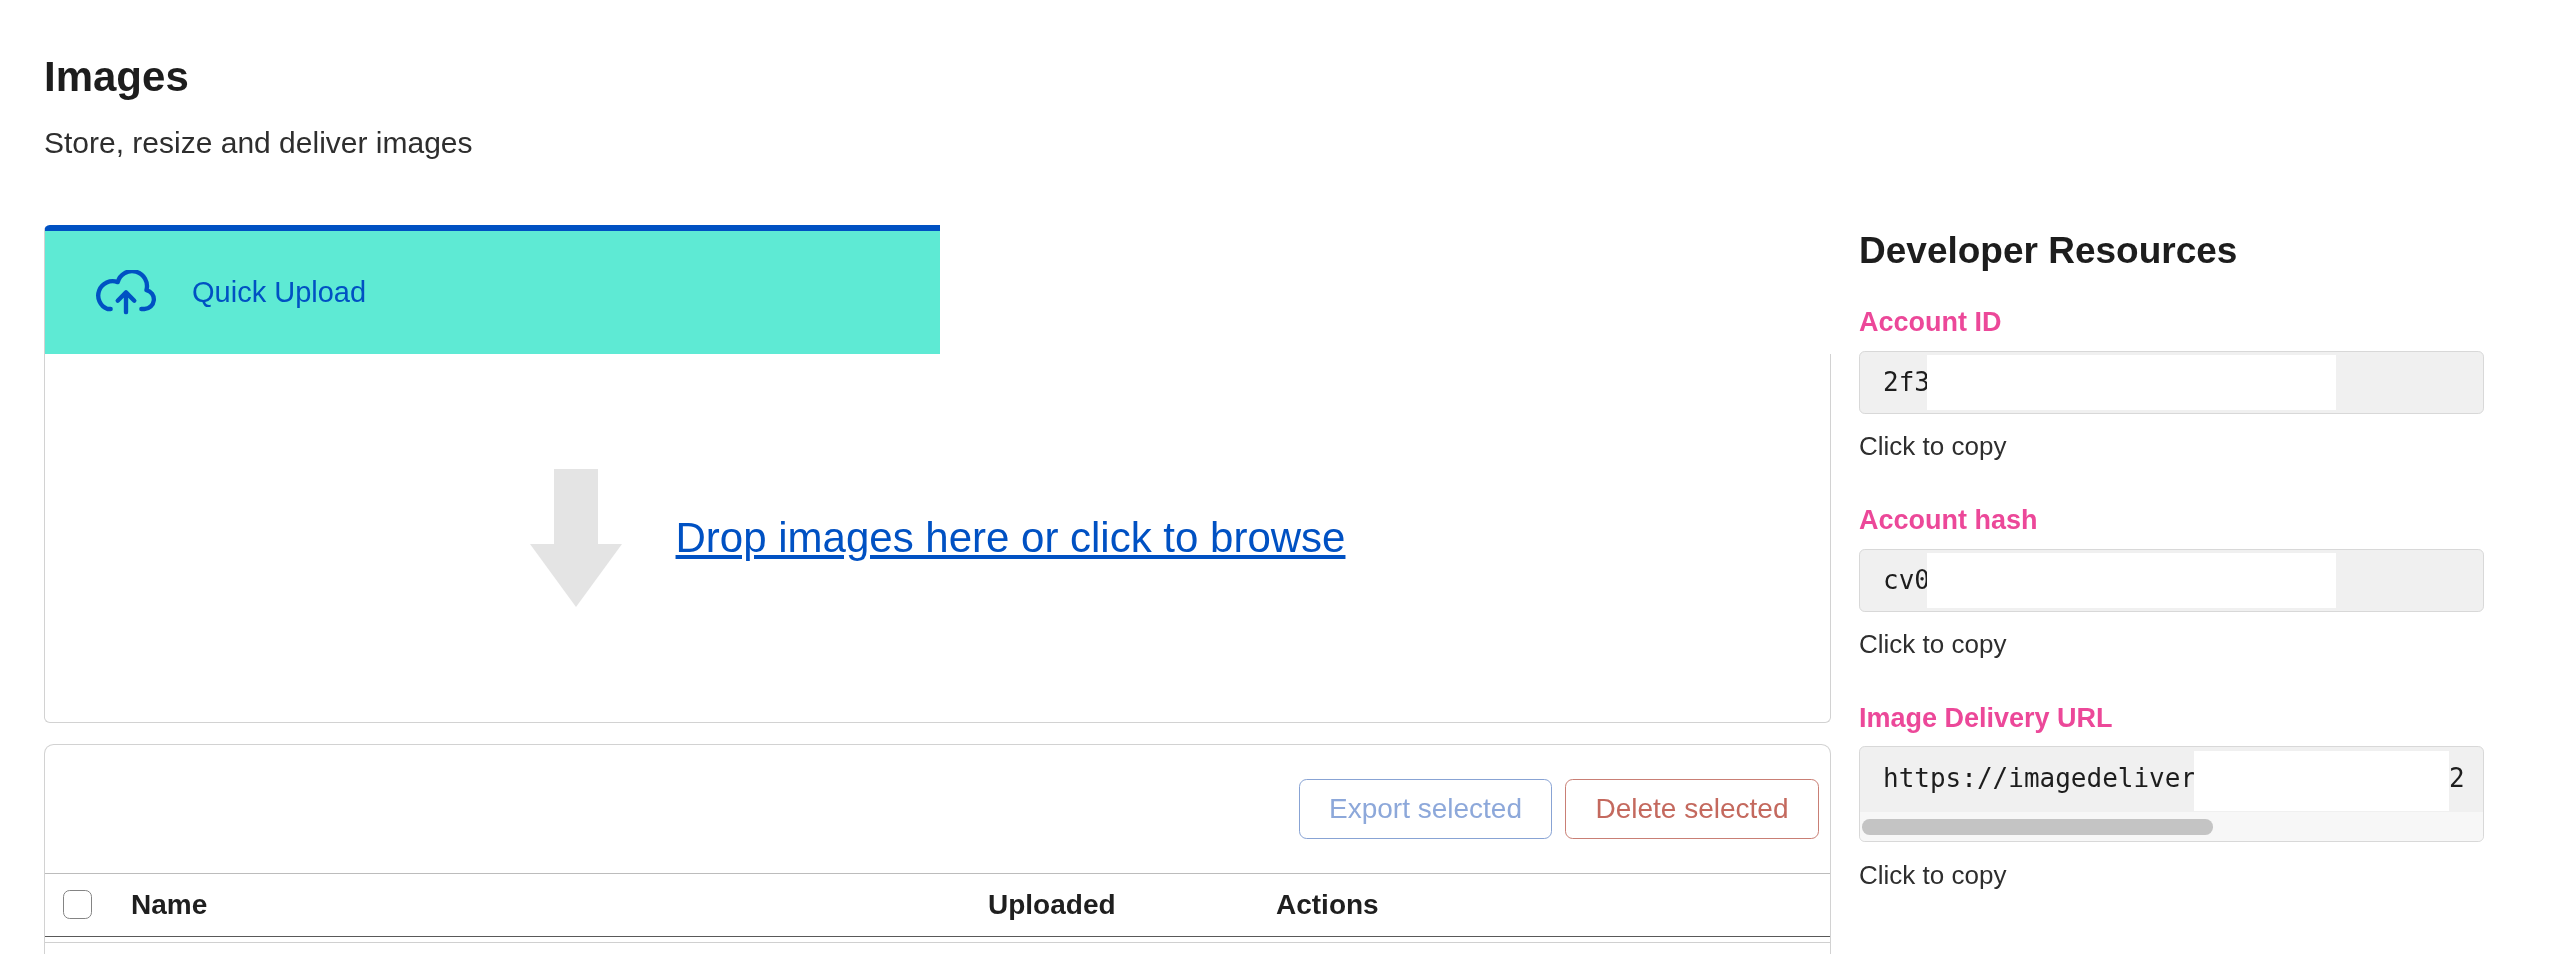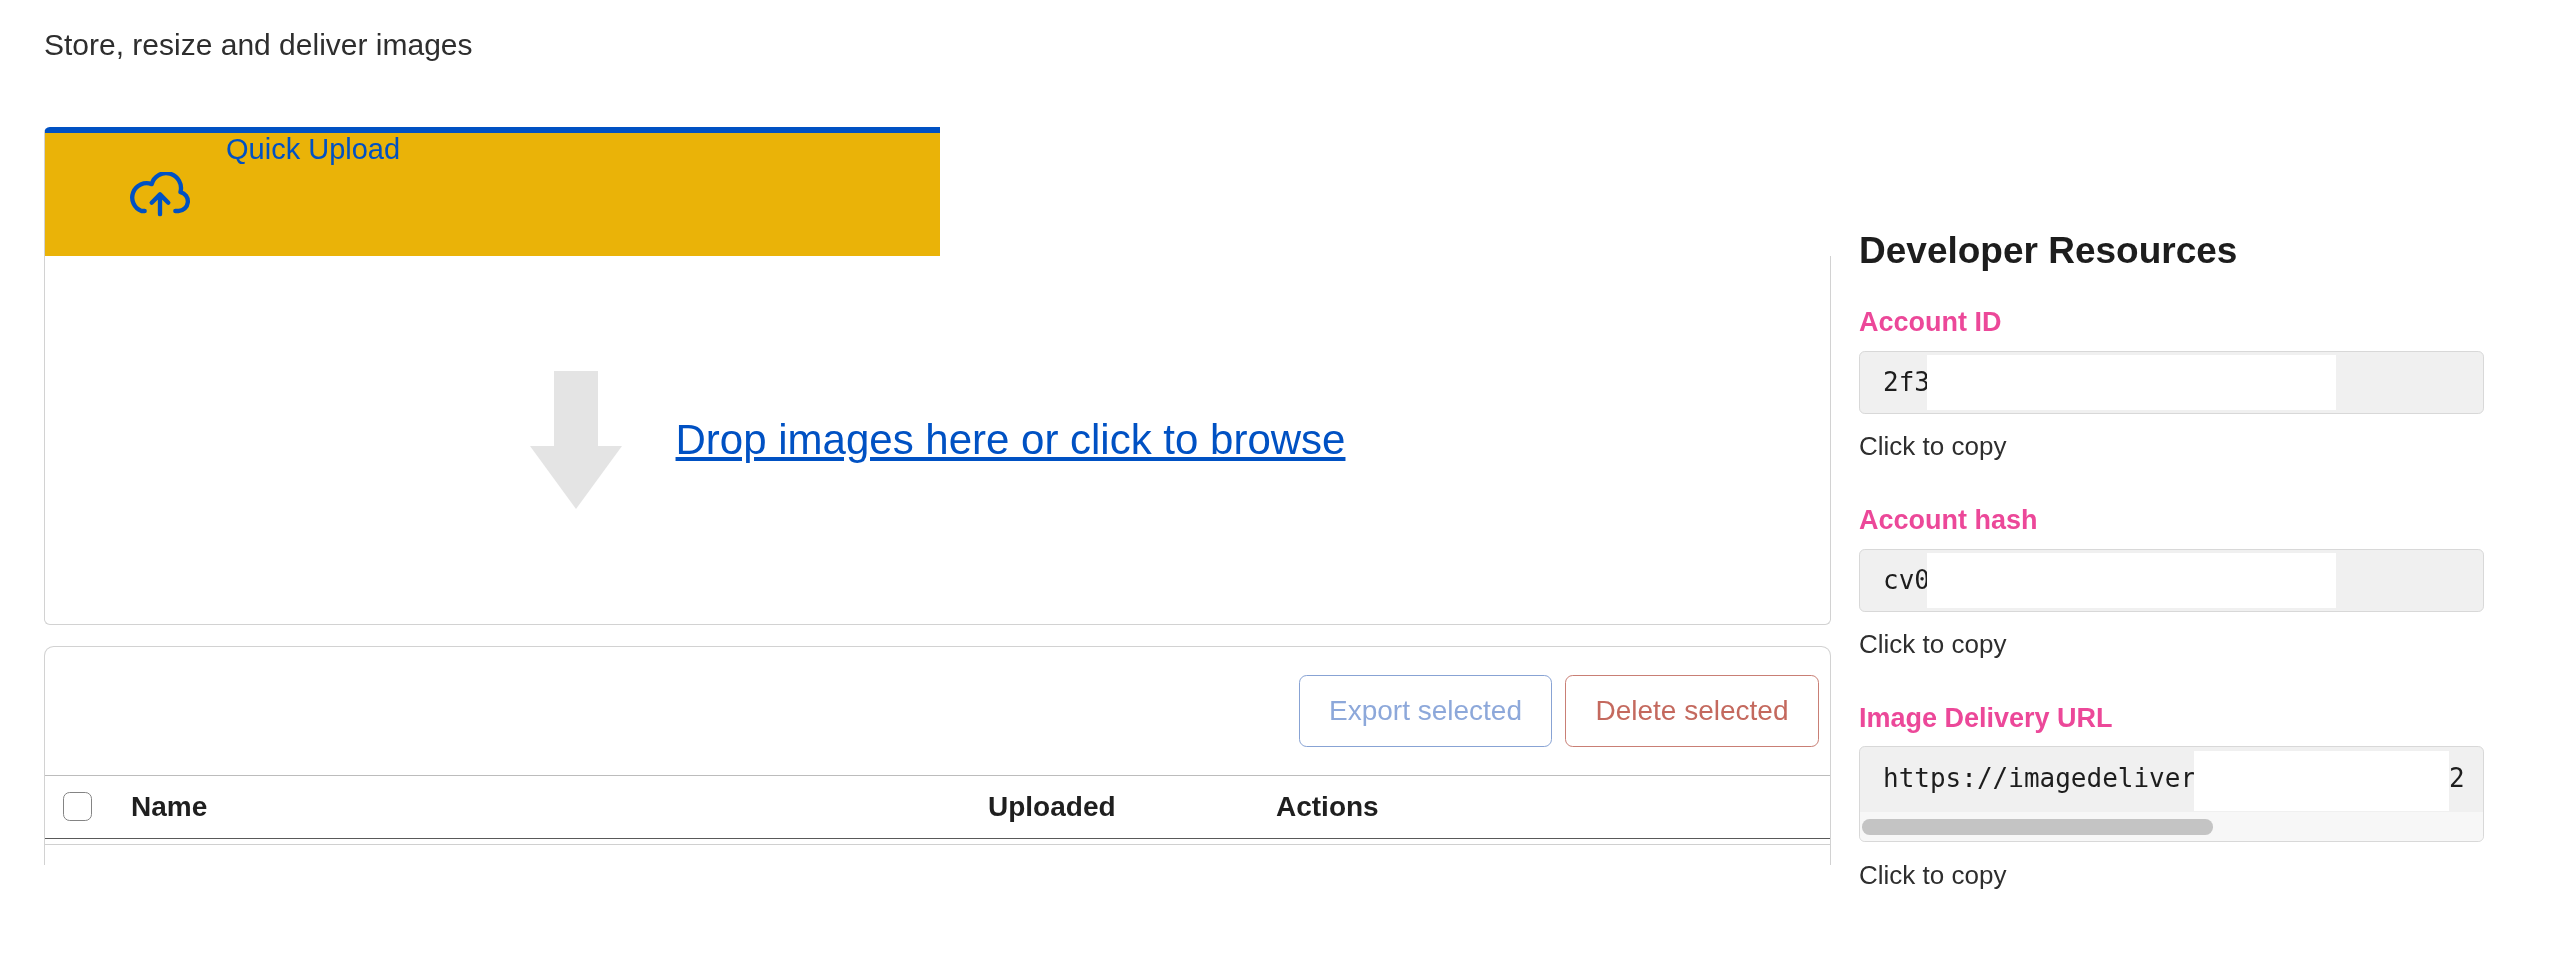--- a/index.html
+++ b/index.html
@@ -7,21 +7,21 @@
               font-family:"Liberation Sans", sans-serif; color:#1f1f1f; }
 
   
   #main { position:absolute; left:44px; top:0; width:1787px; }
   .page-title { margin-top:56px; font-size:42px; font-weight:700; color:#1d1d1d; line-height:1; }
   .page-subtitle { margin-top:27px; font-size:30px; font-weight:400; color:#2e2e2e; line-height:1.2; }
 
   
   .tabs-wrap { margin-top:64px; }
   .tabstrip { display:flex; height:129px; }
-  .tab { display:flex; padding-left:84px; background:#eab308; cursor:pointer; }
+  .tab { display:flex; align-items:center; padding-left:50px; background:#5eead4; cursor:pointer; }
   .tab-active { width:896px; border-top:6.7px solid #0051c3; border-left:1px solid #d2d2d2;
                 border-top-left-radius:5.8px; }
   .tab-inactive { width:892px; border:1px solid #d2d2d2; border-top-right-radius:9.6px; }
   .tab-label { font-size:29px; color:#0051c3; margin-left:35px; white-space:nowrap; }
   .tab-icon { display:flex; align-items:center; }
 
   .tab-panel { height:369px; border:1px solid #d2d2d2; border-top:none;
                border-bottom-left-radius:5.8px; border-bottom-right-radius:5.8px;
                display:flex; align-items:center; justify-content:center; cursor:pointer; }
   .drop-group { display:flex; align-items:center; }
@@ -29,21 +29,21 @@
   .drop-arrow .stem { width:44px; height:75px; background:#e4e4e4; }
   .drop-arrow .head { width:0; height:0; border-left:46px solid transparent;
                       border-right:46px solid transparent; border-top:63px solid #e4e4e4; }
   .drop-label { margin-left:54px; font-size:42px; color:#0051c3; white-space:nowrap;text-decoration:underline; }
 
   
   .list-card { margin-top:21px; border:1px solid #d2d2d2; border-bottom:none;
                border-top-left-radius:9.6px; border-top-right-radius:9.6px; height:219px; }
   .list-toolbar { height:128px; display:flex; align-items:center; justify-content:flex-end;
                   padding-right:11.5px; gap:13.5px; }
-  .btn { height:72px; padding:0 29px; background:#fff; border-radius:7.7px;
+  .btn { height:60px; padding:0 29px; background:#fff; border-radius:7.7px;
          font-size:28px; font-family:"Liberation Sans", sans-serif; cursor:pointer; white-space:nowrap; }
   .btn-export { border:1.9px solid #88a3d4; color:#8da8da; }
   .btn-delete { border:1.9px solid #c97f75; color:#c4695e; }
   .toolbar-divider { height:0; border-top:1.9px solid #bcbcbc; }
   .list-header { position:relative; height:62px; }
   .col-check { position:absolute; left:18.3px; top:16.4px; width:29px; height:29px;
                border:1.9px solid #848484; border-radius:6.7px; background:#fff; cursor:pointer; }
   .col { position:absolute; top:15.4px; font-size:28px; font-weight:700; color:#1f1f1f; }
   .col-name { left:86px; }
   .col-uploaded { left:943px; }
@@ -70,20 +70,21 @@
   .h-thumb { position:absolute; left:1.9px; top:6.7px; width:351px; height:15.4px;
              border-radius:7.7px; background:#c4c4c4; cursor:grab; }
   .dr-copy { font-size:26px; color:#2e2e2e; margin-top:17.3px; margin-bottom:42px; line-height:31px; }
   .dr-group-last .dr-copy { margin-bottom:0; }
 </style>
 </head>
 <body>
 
 <div id="main">
 
+  <h1 class="page-title">Images</h1>
   <div class="page-subtitle">Store, resize and deliver images</div>
 
   <div class="tabs-wrap">
     <div class="tabstrip">
 
       <div class="tab tab-active">
         <span class="tab-icon">
           <svg width="62" height="46" viewBox="0 0 48 36" fill="none">
             <path d="M36 30.5 h2.5 a7.5 7.5 0 0 0 1.5 -14.8 A11.5 11.5 0 0 0 17.5 9.5 A9.3 9.3 0 0 0 9.5 30.5 h2.5" stroke="#0051c3" stroke-width="3.4" stroke-linecap="round" stroke-linejoin="round"></path>
             <path d="M24 33 V18 M17.5 24 L24 17.5 L30.5 24" stroke="#0051c3" stroke-width="3.4" stroke-linecap="round" stroke-linejoin="round"></path>

